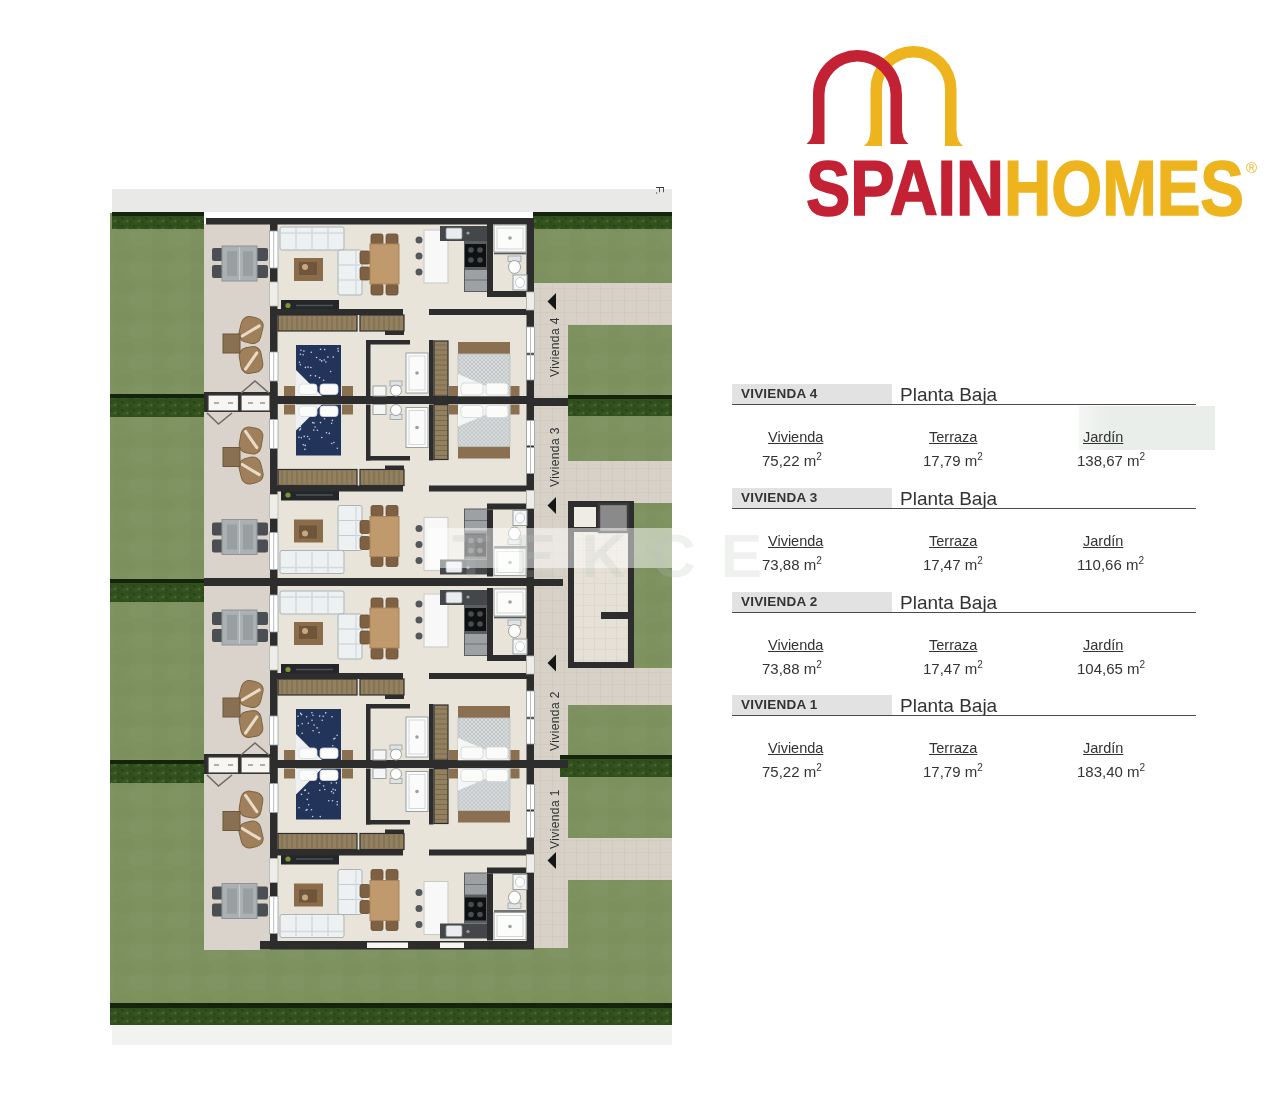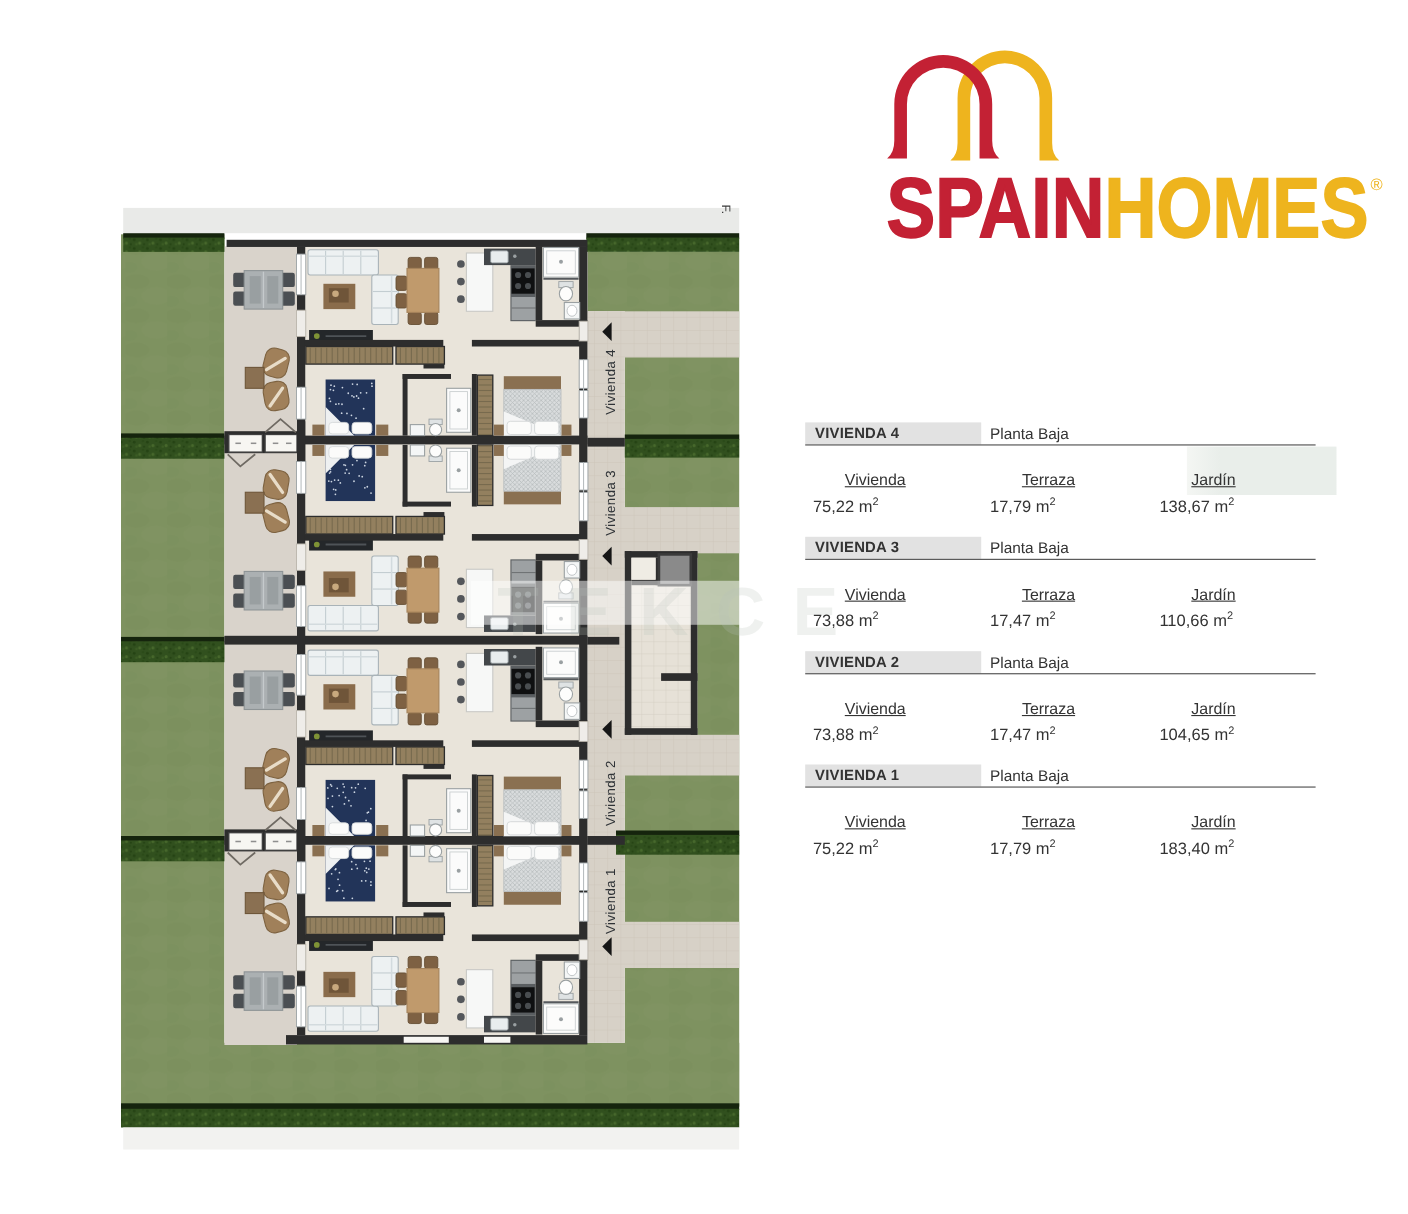--- a/index.html
+++ b/index.html
@@ -1,24 +1,24 @@
 <!DOCTYPE html>
 <html><head>
 <meta charset="utf-8">
 <style>
 html,body{margin:0;padding:0;background:#ffffff;width:1280px;height:1104px;overflow:hidden;
 font-family:"Liberation Sans",sans-serif;}
 .abs{position:absolute;}
 .band{width:160px;height:20px;background:#e2e2e2;font-weight:bold;font-size:13.5px;color:#333;
 line-height:20px;padding-left:9px;box-sizing:border-box;letter-spacing:0.2px;}
-.planta{height:20px;font-size:14px;color:#333;line-height:21px;}
+.planta{height:20px;font-size:19px;color:#333;line-height:21px;}
 .rule{width:464px;height:0;border-top:1.6px solid #4a4a4a;}
 .col{font-size:14.5px;color:#333;line-height:19px;}
 .lbl{text-decoration:underline;margin-left:29px;}
-.val{font-size:15px;}
+.val{font-size:15px;margin-left:23px;}
 .val sup{font-size:10px;}
 </style>
 </head>
 <body>
 
 <svg class="abs" style="left:0;top:0" width="1280" height="1104" viewBox="0 0 1280 1104">
 <defs>
 <pattern id="hatch" width="4" height="4" patternUnits="userSpaceOnUse">
         <path d="M0 0L4 4 M4 0L0 4" stroke="#b3b8ba" stroke-width="0.6"></path>
       </pattern>

